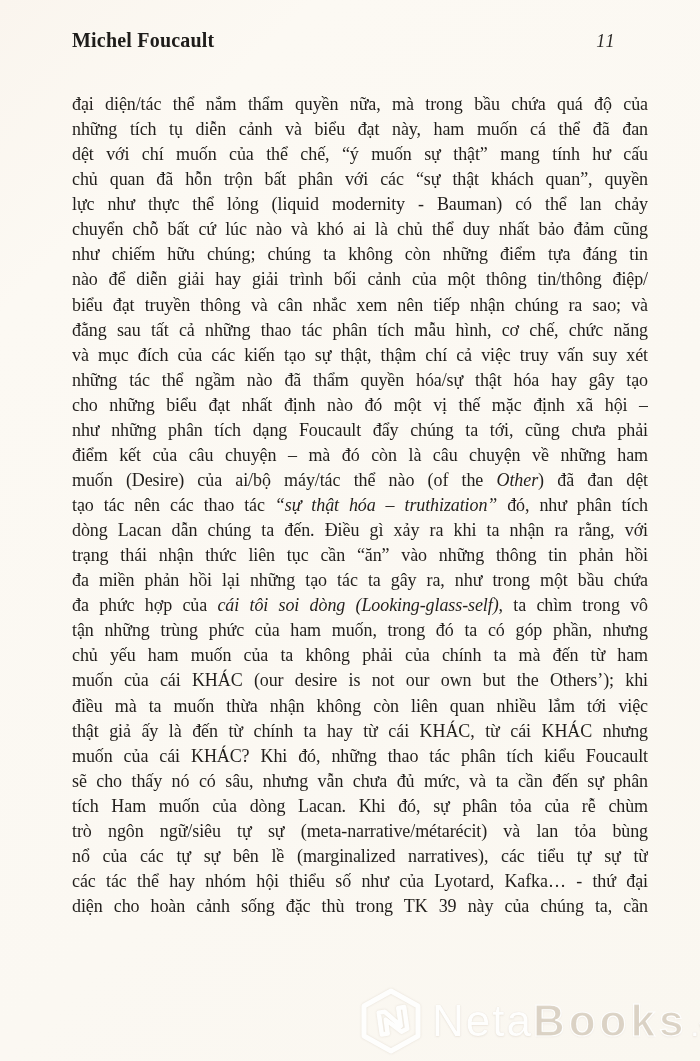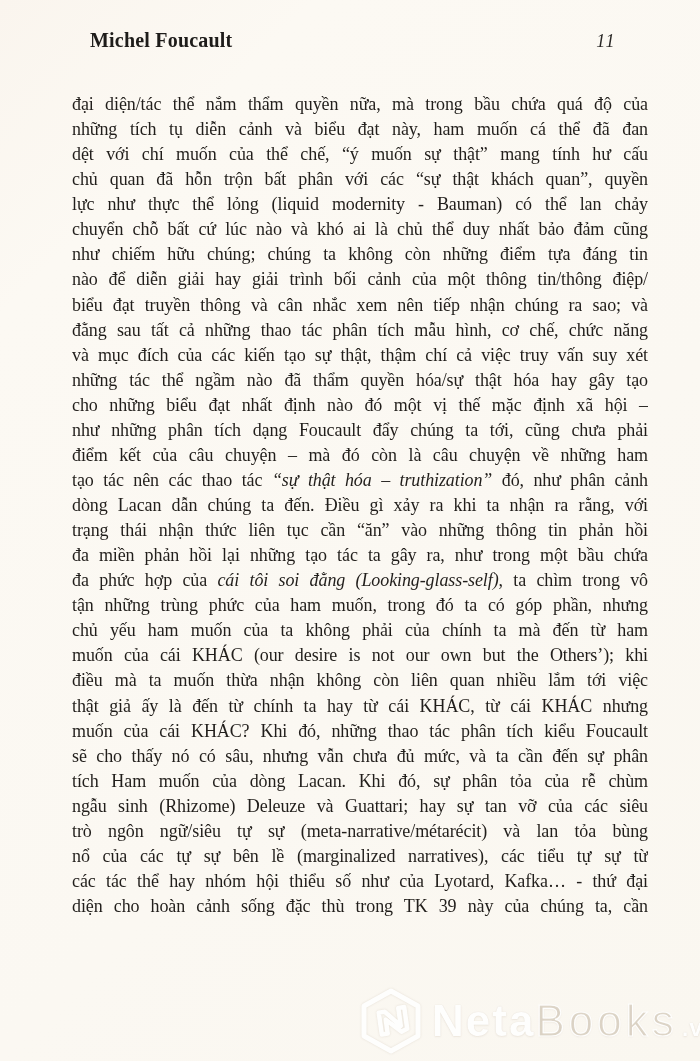--- a/index.html
+++ b/index.html
@@ -7,21 +7,21 @@
     width:700px;height:1061px;
     font-family:"Liberation Serif","DejaVu Serif",serif;
     position:relative;overflow:hidden;
     background:#fbf8f2;
   }
   .page{
     position:absolute;inset:0;
     background:linear-gradient(135deg,#faf5ee 0%,#fcf9f3 18%,#fbf8f2 60%,#faf7f0 100%);
   }
   .running-header{
-    position:absolute;left:90px;right:84px;top:29px;
+    position:absolute;left:72px;right:84px;top:29px;
     display:flex;justify-content:space-between;align-items:baseline;
   }
   .running-title{
     font-weight:bold;font-size:20px;color:#1e1c1a;letter-spacing:.2px;
   }
   .page-number{
     font-size:18px;color:#2a2826;letter-spacing:1.5px;font-style:italic;
   }
   .text-block{
     position:absolute;left:72px;top:92px;width:576px;
@@ -46,24 +46,24 @@
   }
   .wm-logo{
     width:62px;height:66px;flex:0 0 auto;
     filter:drop-shadow(0 0 1px rgba(190,178,158,.4));
   }
   .wm-text{
     margin-left:10px;display:flex;align-items:baseline;
     white-space:nowrap;
   }
   .wm-brand-a{
-    font-size:44px;font-weight:700;letter-spacing:2px;
+    font-size:44px;font-weight:400;letter-spacing:2px;
   }
   .wm-brand-b{
-    font-size:44px;font-weight:400;letter-spacing:4px;
+    font-size:44px;font-weight:700;letter-spacing:4px;
     -webkit-text-stroke:1.2px #ffffff;color:transparent;
   }
   .wm-tld{
     font-size:24px;font-weight:600;margin-left:4px;letter-spacing:1px;
   }
 </style>
 </head>
 <body>
 
 <div class="page">
@@ -82,34 +82,34 @@
       <div class="line"><span>chuyển chỗ bất cứ lúc nào và khó ai là chủ thể duy nhất bảo đảm cũng</span></div>
       <div class="line"><span>như chiếm hữu chúng; chúng ta không còn những điểm tựa đáng tin</span></div>
       <div class="line"><span>nào để diễn giải hay giải trình bối cảnh của một thông tin/thông điệp/</span></div>
       <div class="line"><span>biểu đạt truyền thông và cân nhắc xem nên tiếp nhận chúng ra sao; và</span></div>
       <div class="line"><span>đằng sau tất cả những thao tác phân tích mẫu hình, cơ chế, chức năng</span></div>
       <div class="line"><span>và mục đích của các kiến tạo sự thật, thậm chí cả việc truy vấn suy xét</span></div>
       <div class="line"><span>những tác thể ngầm nào đã thẩm quyền hóa/sự thật hóa hay gây tạo</span></div>
       <div class="line"><span>cho những biểu đạt nhất định nào đó một vị thế mặc định xã hội –</span></div>
       <div class="line"><span>như những phân tích dạng Foucault đẩy chúng ta tới, cũng chưa phải</span></div>
       <div class="line"><span>điểm kết của câu chuyện – mà đó còn là câu chuyện về những ham</span></div>
-      <div class="line"><span>tạo tác nên các thao tác </span><i>“sự thật hóa – truthization”</i><span> đó, như phân cảnh</span></div>
+      <div class="line"><span>muốn (Desire) của ai/bộ máy/tác thể nào (of the </span><i>Other</i><span>) đã đan dệt</span></div>
+      <div class="line"><span>tạo tác nên các thao tác </span><i>“sự thật hóa – truthization”</i><span> đó, như phân tích</span></div>
       <div class="line"><span>dòng Lacan dẫn chúng ta đến. Điều gì xảy ra khi ta nhận ra rằng, với</span></div>
       <div class="line"><span>trạng thái nhận thức liên tục cần “ăn” vào những thông tin phản hồi</span></div>
       <div class="line"><span>đa miền phản hồi lại những tạo tác ta gây ra, như trong một bầu chứa</span></div>
-      <div class="line"><span>đa phức hợp của </span><i>cái tôi soi đằng (Looking-glass-self)</i><span>, ta chìm trong vô</span></div>
+      <div class="line"><span>đa phức hợp của </span><i>cái tôi soi dòng (Looking-glass-self)</i><span>, ta chìm trong vô</span></div>
       <div class="line"><span>tận những trùng phức của ham muốn, trong đó ta có góp phần, nhưng</span></div>
       <div class="line"><span>chủ yếu ham muốn của ta không phải của chính ta mà đến từ ham</span></div>
       <div class="line"><span>muốn của cái KHÁC (our desire is not our own but the Others’); khi</span></div>
       <div class="line"><span>điều mà ta muốn thừa nhận không còn liên quan nhiều lắm tới việc</span></div>
       <div class="line"><span>thật giả ấy là đến từ chính ta hay từ cái KHÁC, từ cái KHÁC nhưng</span></div>
       <div class="line"><span>muốn của cái KHÁC? Khi đó, những thao tác phân tích kiểu Foucault</span></div>
       <div class="line"><span>sẽ cho thấy nó có sâu, nhưng vẫn chưa đủ mức, và ta cần đến sự phân</span></div>
       <div class="line"><span>tích Ham muốn của dòng Lacan. Khi đó, sự phân tỏa của rễ chùm</span></div>
-      <div class="line"><span>ngẫu sinh (Rhizome) Deleuze và Guattari; hay sự tan vỡ của các siêu</span></div>
       <div class="line"><span>trò ngôn ngữ/siêu tự sự (meta-narrative/métarécit) và lan tỏa bùng</span></div>
       <div class="line"><span>nổ của các tự sự bên lề (marginalized narratives), các tiểu tự sự từ</span></div>
       <div class="line"><span>các tác thể hay nhóm hội thiểu số như của Lyotard, Kafka… - thứ đại</span></div>
       <div class="line"><span>diện cho hoàn cảnh sống đặc thù trong TK 39 này của chúng ta, cần</span></div>
     </div>
 
   <div class="watermark">
     <svg class="wm-logo" viewBox="0 0 62 66">
       <polygon points="31,3 58,18 58,48 31,63 4,48 4,18" fill="none" stroke="#ffffff" stroke-width="5" stroke-linejoin="round"></polygon>
       <path d="M20 45 L20 23 L26 23 L40 39 L40 21 L46 21 L46 43 L40 45 L26 31 L26 45 Z" fill="none" stroke="#ffffff" stroke-width="4.5" stroke-linejoin="round" transform="rotate(-8 31 33)"></path>

